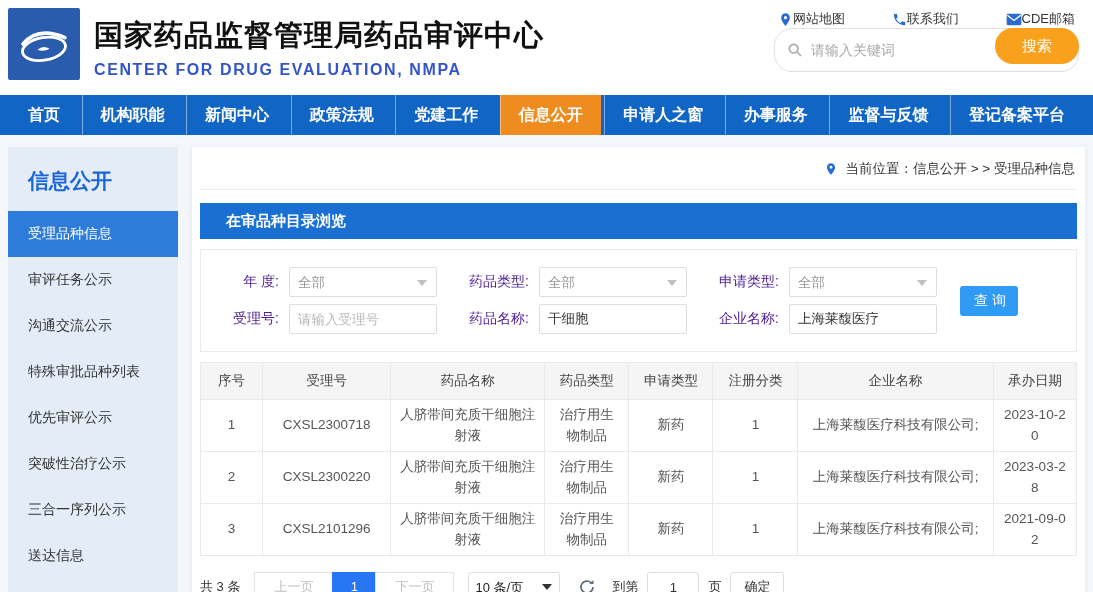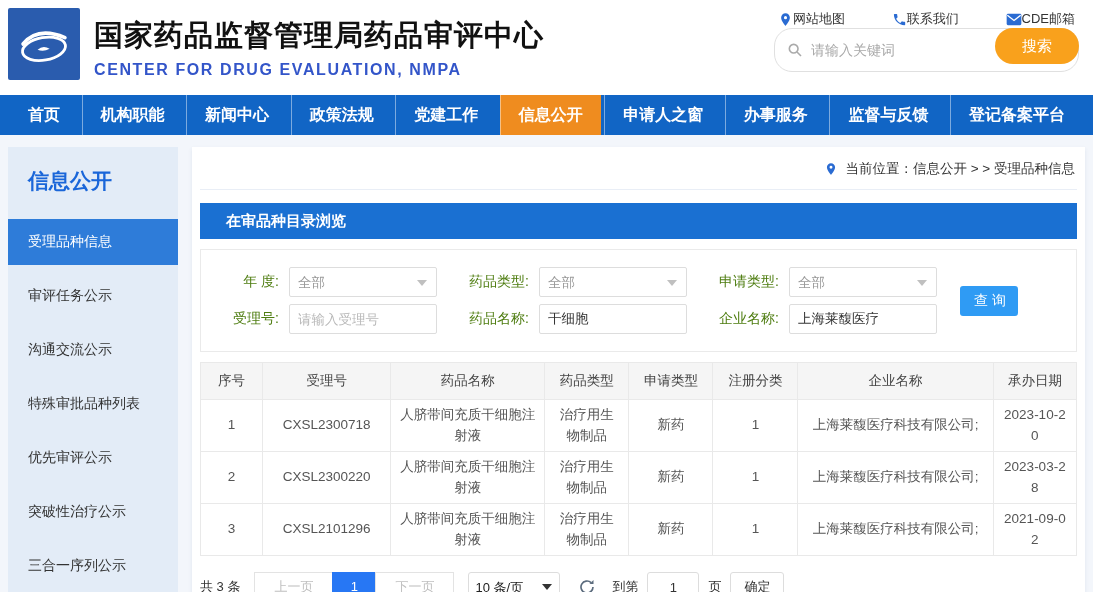--- a/index.html
+++ b/index.html
@@ -38,39 +38,39 @@
   .nav-item + .nav-item { border-left:1px solid rgba(255,255,255,.45); }
   .nav-item.active { background:#ef8c1f; }
 
   
   .content { display:flex; align-items:stretch; margin-top:12px; padding:0 8px; min-height:445px; }
 
   
   .sidebar { width:170px; flex:none; background:#e3ecf7; }
   .sidebar-title { font-size:21px; font-weight:bold; color:#1a66d9; padding:20px 0 16px 20px; }
   .side-item { display:block; font-size:14px; color:#333; padding:14px 0 14px 20px;
-               text-decoration:none; cursor:pointer;margin-top:8px; }
+               text-decoration:none; cursor:pointer; }
   .side-item.active { background:#2e7cd9; color:#fff; }
 
   
   .panel { flex:1; margin-left:14px; background:#fff; padding:2px 8px 20px 8px;
            align-self:flex-start; box-shadow:0 2px 4px rgba(80,110,150,.12); }
 
   .breadcrumb { display:flex; align-items:center; gap:7px; padding:11px 2px;
                 font-size:13.5px; color:#333; border-bottom:1px solid #e9eef6;justify-content:flex-end; }
 
   .tabbar { margin-top:13px; background:#1a70d2; height:36px; display:flex; }
   .tab { line-height:36px; padding:0 26px; font-size:15px; font-weight:bold; color:#fff;
          text-decoration:none; cursor:pointer; }
   .tab.active { background:#fff; color:#1a70d2; }
 
   
   .filterbox { margin-top:10px; border:1px solid #eaeaea; padding:10px 14px; position:relative; }
   .filter-row { display:flex; align-items:center; margin:7px 0; }
-  .f-label { width:64px; text-align:right; font-size:14px; color:#4d7c0f; margin-right:10px;
+  .f-label { width:64px; text-align:right; font-size:14px; color:#4c1d95; margin-right:10px;
              white-space:nowrap; flex:none; }
   .f-label.wide { width:78px; margin-left:14px; }
   .f-field { width:148px; height:30px; flex:none; position:relative; }
   .f-field select, .f-field input { width:100%; height:100%; border:1px solid #ddd;
        font-size:13.5px; padding:0 8px; font-family:inherit; background:#fff;
        appearance:none; -webkit-appearance:none; outline:none; border-radius:2px; }
   .f-field select { color:#999; }
   .f-field input { color:#333; }
   .f-field input::placeholder { color:#b9b9b9; }
   .f-field .caret { position:absolute; right:10px; top:13px; width:0; height:0;

